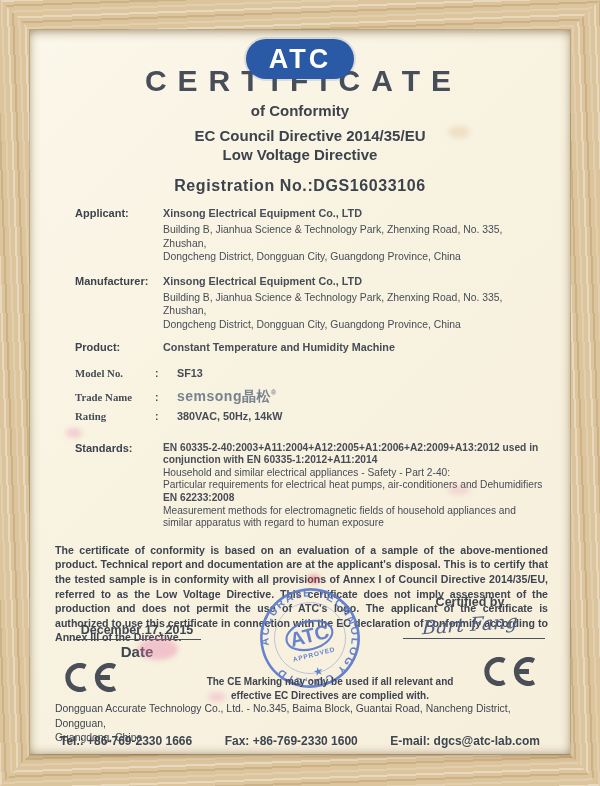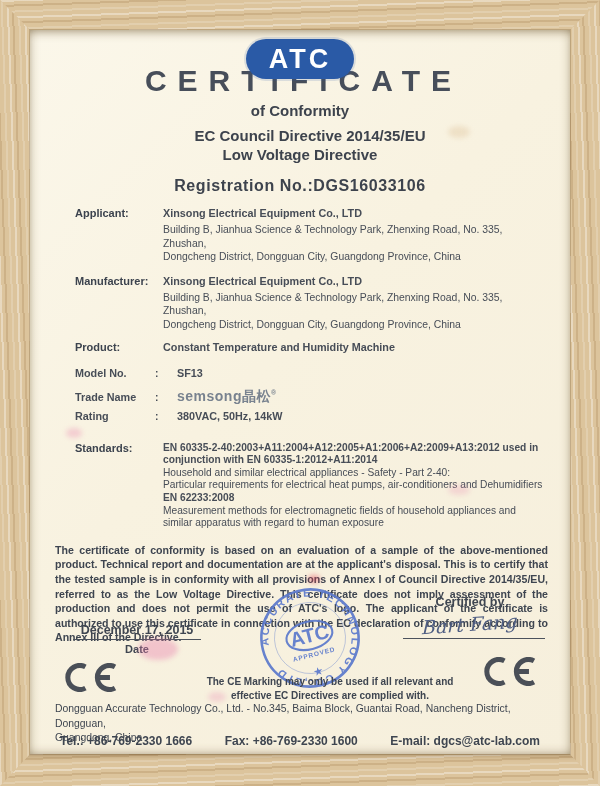--- a/index.html
+++ b/index.html
@@ -44,21 +44,21 @@
   .rows { margin-top:12px; }
   .row { display:flex; padding:0 22px 0 45px; font-size:10.4px; line-height:13px; }
   .row-label { flex:0 0 88px; font-weight:bold; font-size:11px; color:#3c434e; }
   .row-value { flex:1; color:#474d57; }
   .val-name { display:block; font-weight:bold; font-size:10.8px; margin-bottom:3px; }
   .addr { display:block; line-height:13.5px; }
   .mb-a { margin-bottom:11px; } .mb-b { margin-bottom:10px; } .mb-c { margin-bottom:13px; }
   .bold-val { font-weight:bold; font-size:10.8px; }
 
   .id-row { display:flex; margin-bottom:6px; align-items:baseline; }
-  .id-label { flex:0 0 80px; font-weight:bold; font-size:10.8px; }
+  .id-label { flex:0 0 80px; font-weight:bold; font-size:10.8px;font-family:Liberation Serif, serif; }
   .id-sep { flex:0 0 22px; font-weight:bold; }
   .id-value { font-weight:bold; font-size:10.8px; }
   .trade-logo { font-size:14px; font-weight:bold; letter-spacing:.5px; color:#78828f; }
   .trade-reg { font-size:7px; vertical-align:super; color:#78828f; }
 
   .std-line { line-height:12.6px; font-size:10.2px; }
   .std-bold { font-weight:bold; }
 
   
   .declaration { margin:13px 22px 0 25px; text-align:justify; font-size:10.6px; font-weight:bold;
@@ -69,21 +69,21 @@
     font-weight:bold; font-size:12.5px; }
   .signature { position:absolute; top:583px; left:365px; width:150px; text-align:center;
     font-family:"DejaVu Serif",serif; font-style:italic; font-size:19px; color:#4e5d82;
     transform:rotate(-4deg) skewX(-6deg); }
   .sig-line { position:absolute; top:608px; left:373px; width:142px; border-top:1.5px solid #4c525c; }
 
   .date-value { position:absolute; top:593px; left:45px; width:124px; text-align:center;
     font-weight:bold; font-size:12.5px; }
   .date-line  { position:absolute; top:609px; left:43px; width:128px; border-top:1.5px solid #4c525c; }
   .date-label { position:absolute; top:613px; left:43px; width:128px; text-align:center;
-    font-weight:bold; font-size:11px; }
+    font-weight:bold; font-size:15px; }
 
   .stamp { position:absolute; top:556px; left:228px; width:104px; height:104px;
     transform:rotate(-14deg); opacity:.92; }
 
   .ce-mark { position:absolute; }
   .ce-left  { top:633px; left:33px; }
   .ce-right { top:627px; left:452px; }
 
   .ce-note { position:absolute; top:645px; left:120px; width:360px; text-align:center;
     font-weight:bold; font-size:10px; line-height:14px; color:#3e4550; }

